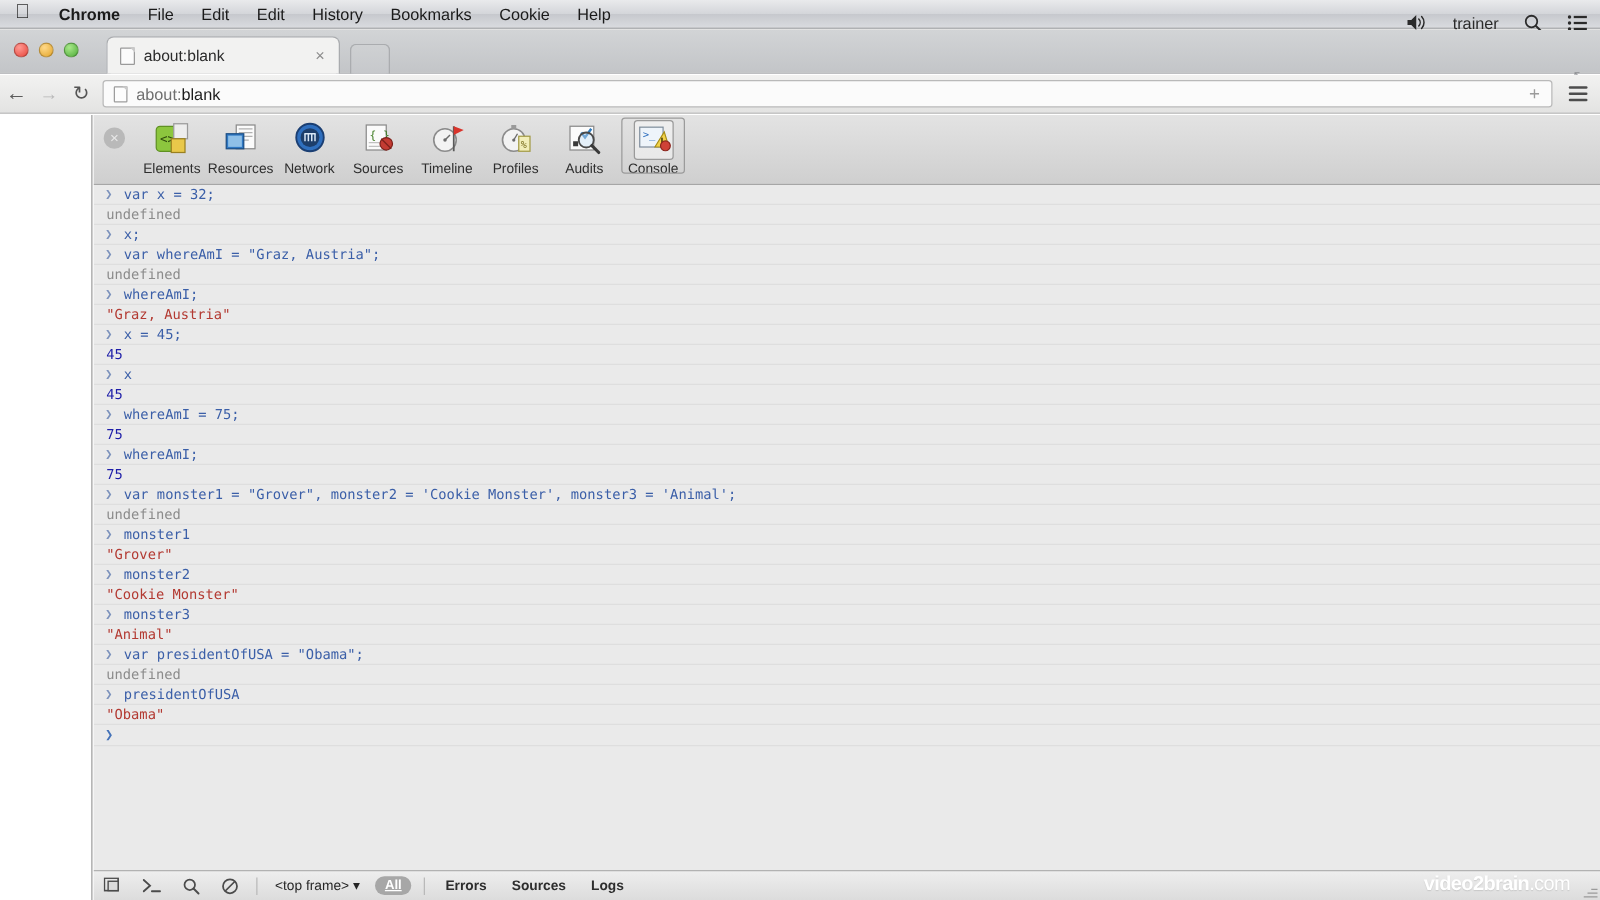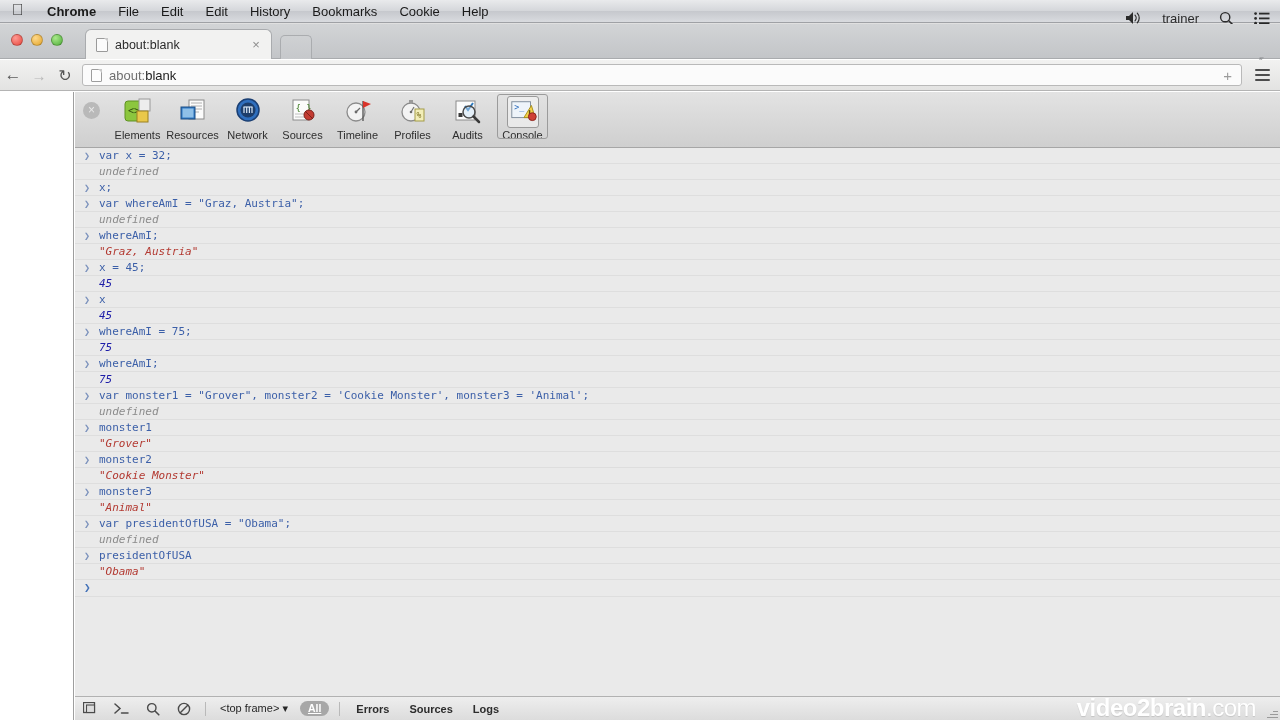--- a/index.html
+++ b/index.html
@@ -148,21 +148,21 @@
     font-family: "DejaVu Sans Mono", monospace; font-size: 11px;
   }
   .cline {
     height: 16px; line-height: 16px;
     padding-left: 8px; position: relative;
     border-bottom: 1px solid rgba(0,0,0,0.05);
     white-space: pre;
   }
   .cline.input { color: #3b5fa8; }
   .cline.input .chev { color: #7d93bd; }
-  .cline.result { padding-left: 24px; font-style: italic; }
+  .cline.result { padding-left: 10px; }
   .cline .chev {
     position: absolute; left: 9px; top: 0; width: 10px;
     color: #7d93bd; font-size: 10px;
   }
   .cline .txt { margin-left: 16px; display: inline-block; }
   .cline.result .txt { margin-left: 0; }
   .r-undefined { color: #8b8b8b; }
   .r-number { color: #1d1da8; }
   .r-string { color: #b33a32; }
   .cline.prompt .chev { color: #4472b8; font-weight: bold; font-size: 11px; }
@@ -179,21 +179,21 @@
   .sb-ico { width: 31px; text-align: center; color: #4b4b4b; font-size: 13px; display:flex; align-items:center; justify-content:center; }
   .sb-sep { width: 1px; height: 14px; background: #b9b9b9; margin: 0 6px; }
   .sb-frame { padding: 0 8px; font-size: 11px; color: #262626; white-space: nowrap; }
   .sb-all {
     background: #a7a7a7; color: #fff; border-radius: 8px;
     padding: 1px 8px 2px; font-size: 10.5px; font-weight: bold; margin: 0 4px; text-decoration: underline;
   }
   .sb-filter { padding: 0 10px; font-weight: bold; font-size: 11px; color: #2d2d2d; }
   .watermark {
     position: absolute; right: 24px; top: -1px;
-    font-size: 24px; font-weight: bold; color: #ffffff;
+    font-size: 16px; font-weight: bold; color: #ffffff;
     letter-spacing: -0.5px; line-height: 24px;
     text-shadow: 0 1px 1px rgba(0,0,0,0.12);
   }
   .wm-light { font-weight: normal; }
   .resize-grip {
     position: absolute; right: 2px; bottom: 1px; width: 12px; height: 12px;
   }
   .resize-grip i { position: absolute; background: #9a9a9a; height: 1px; }
 </style>
 </head>

